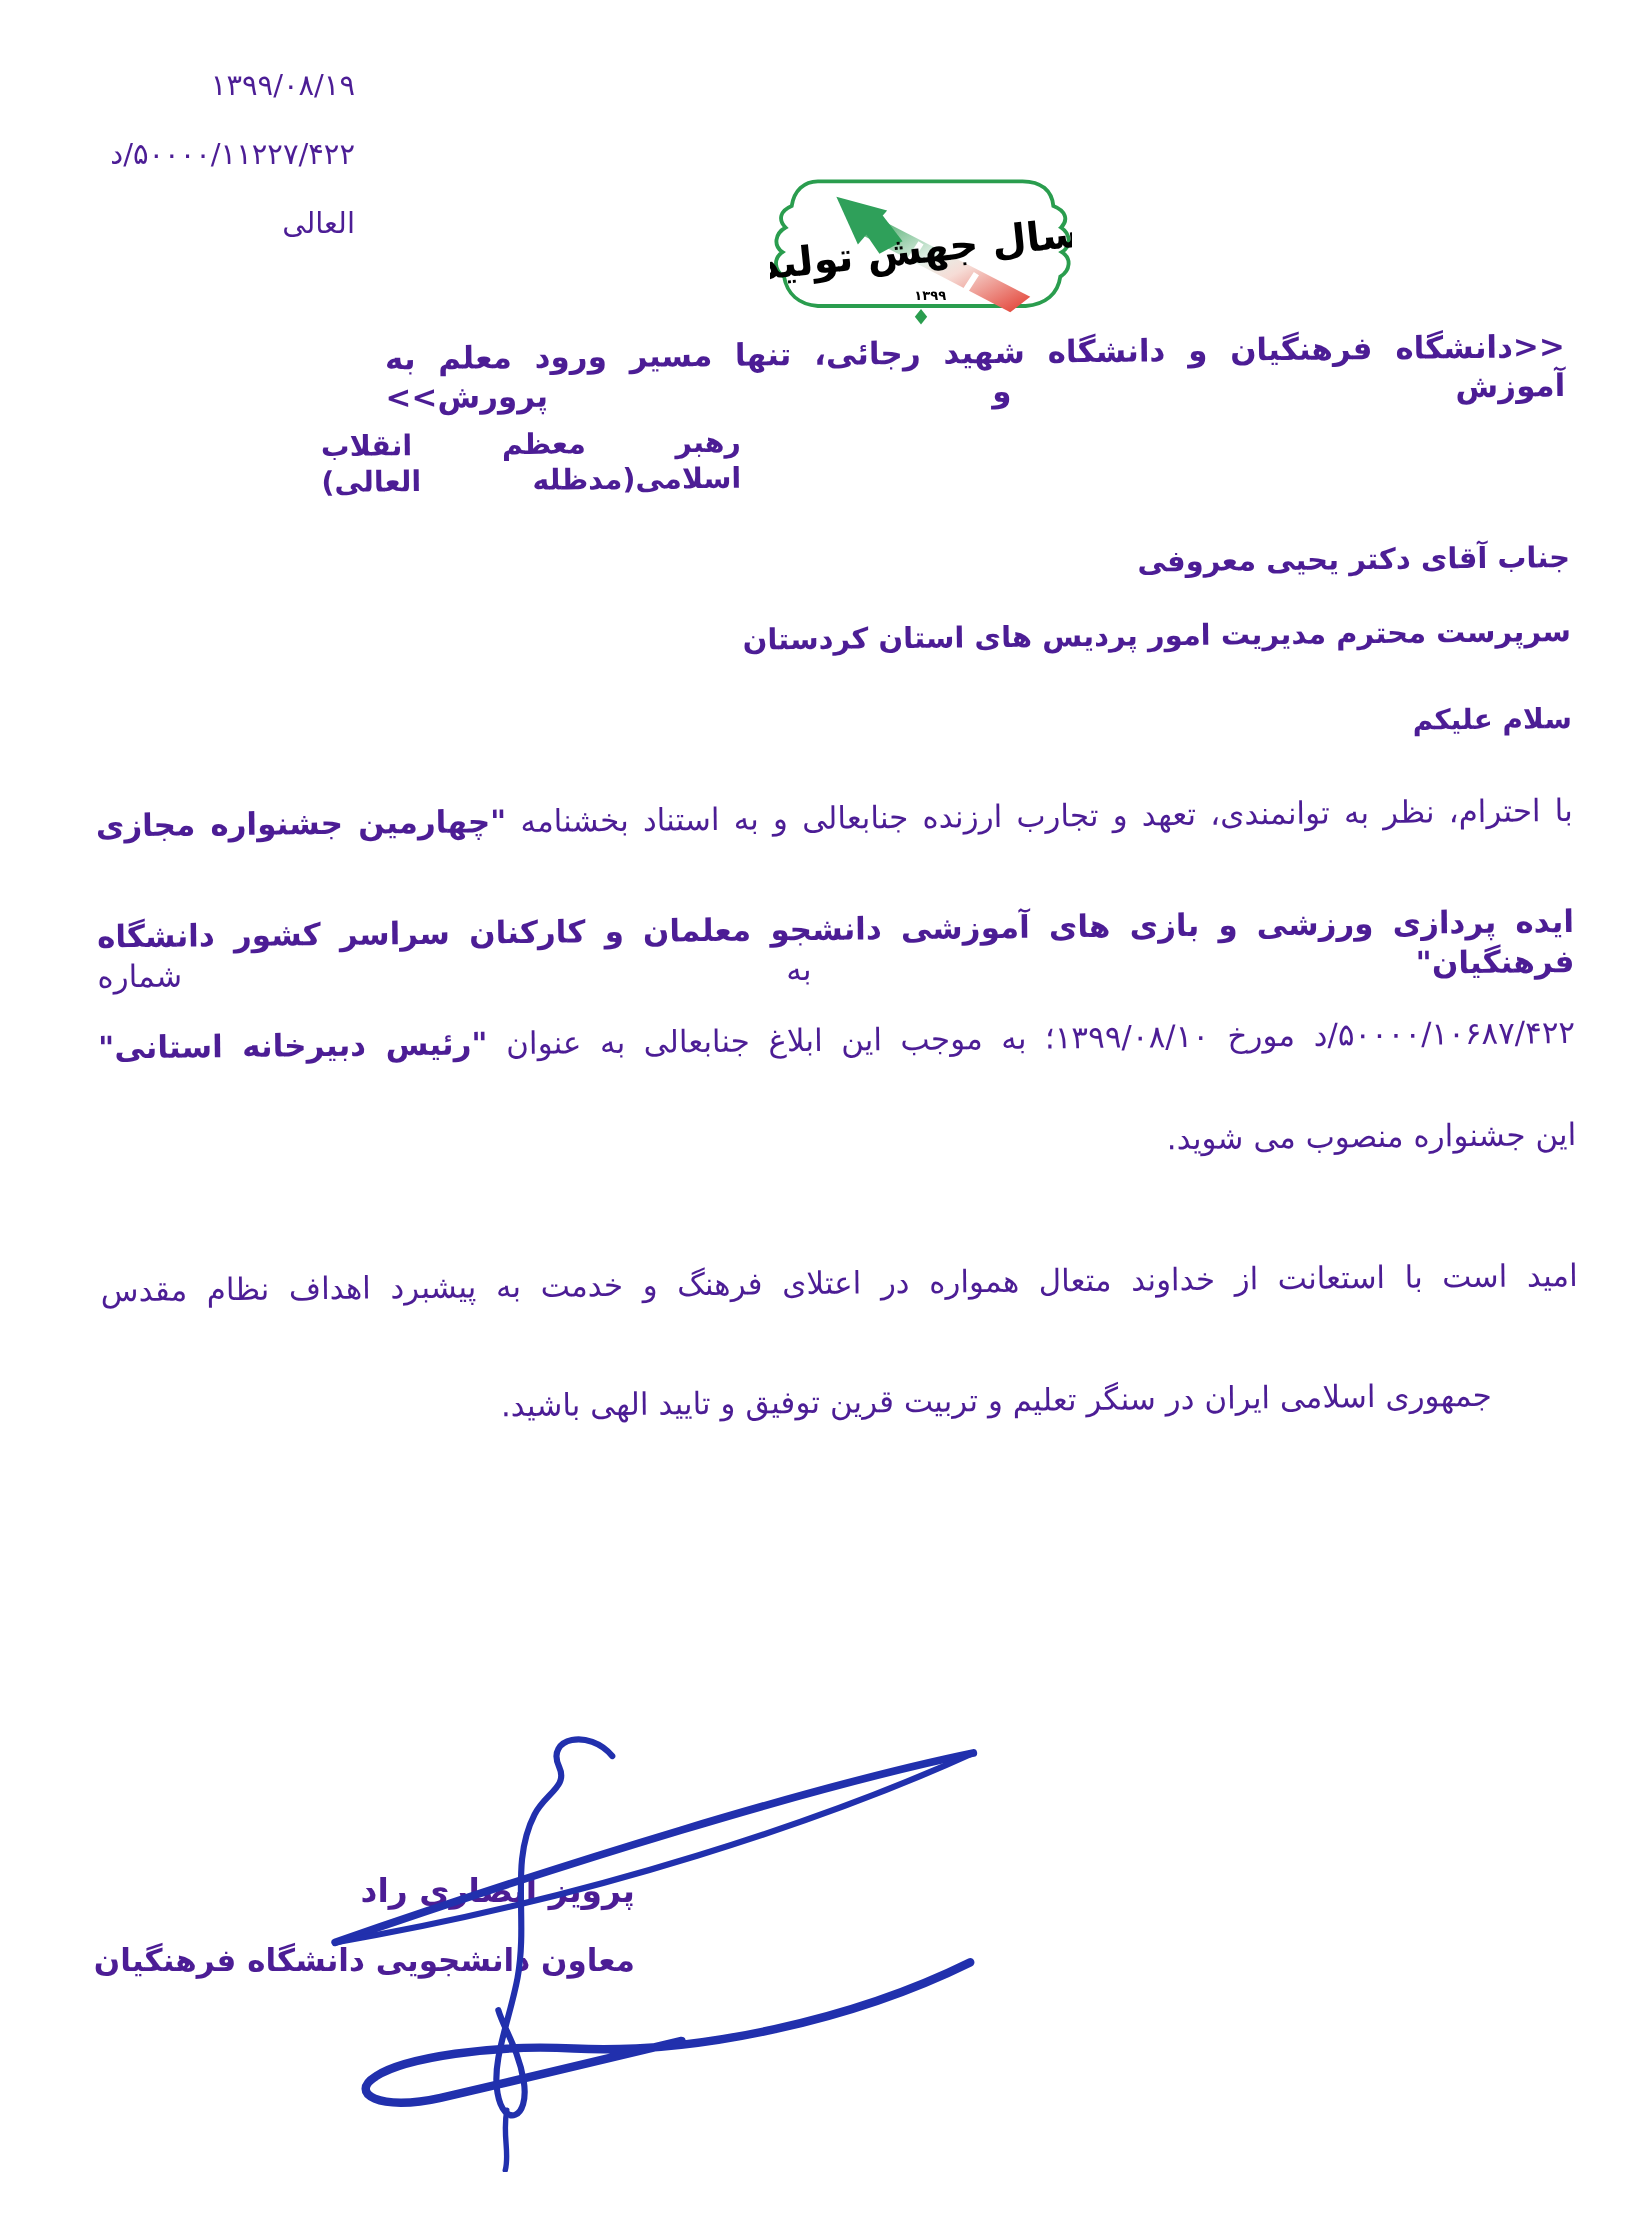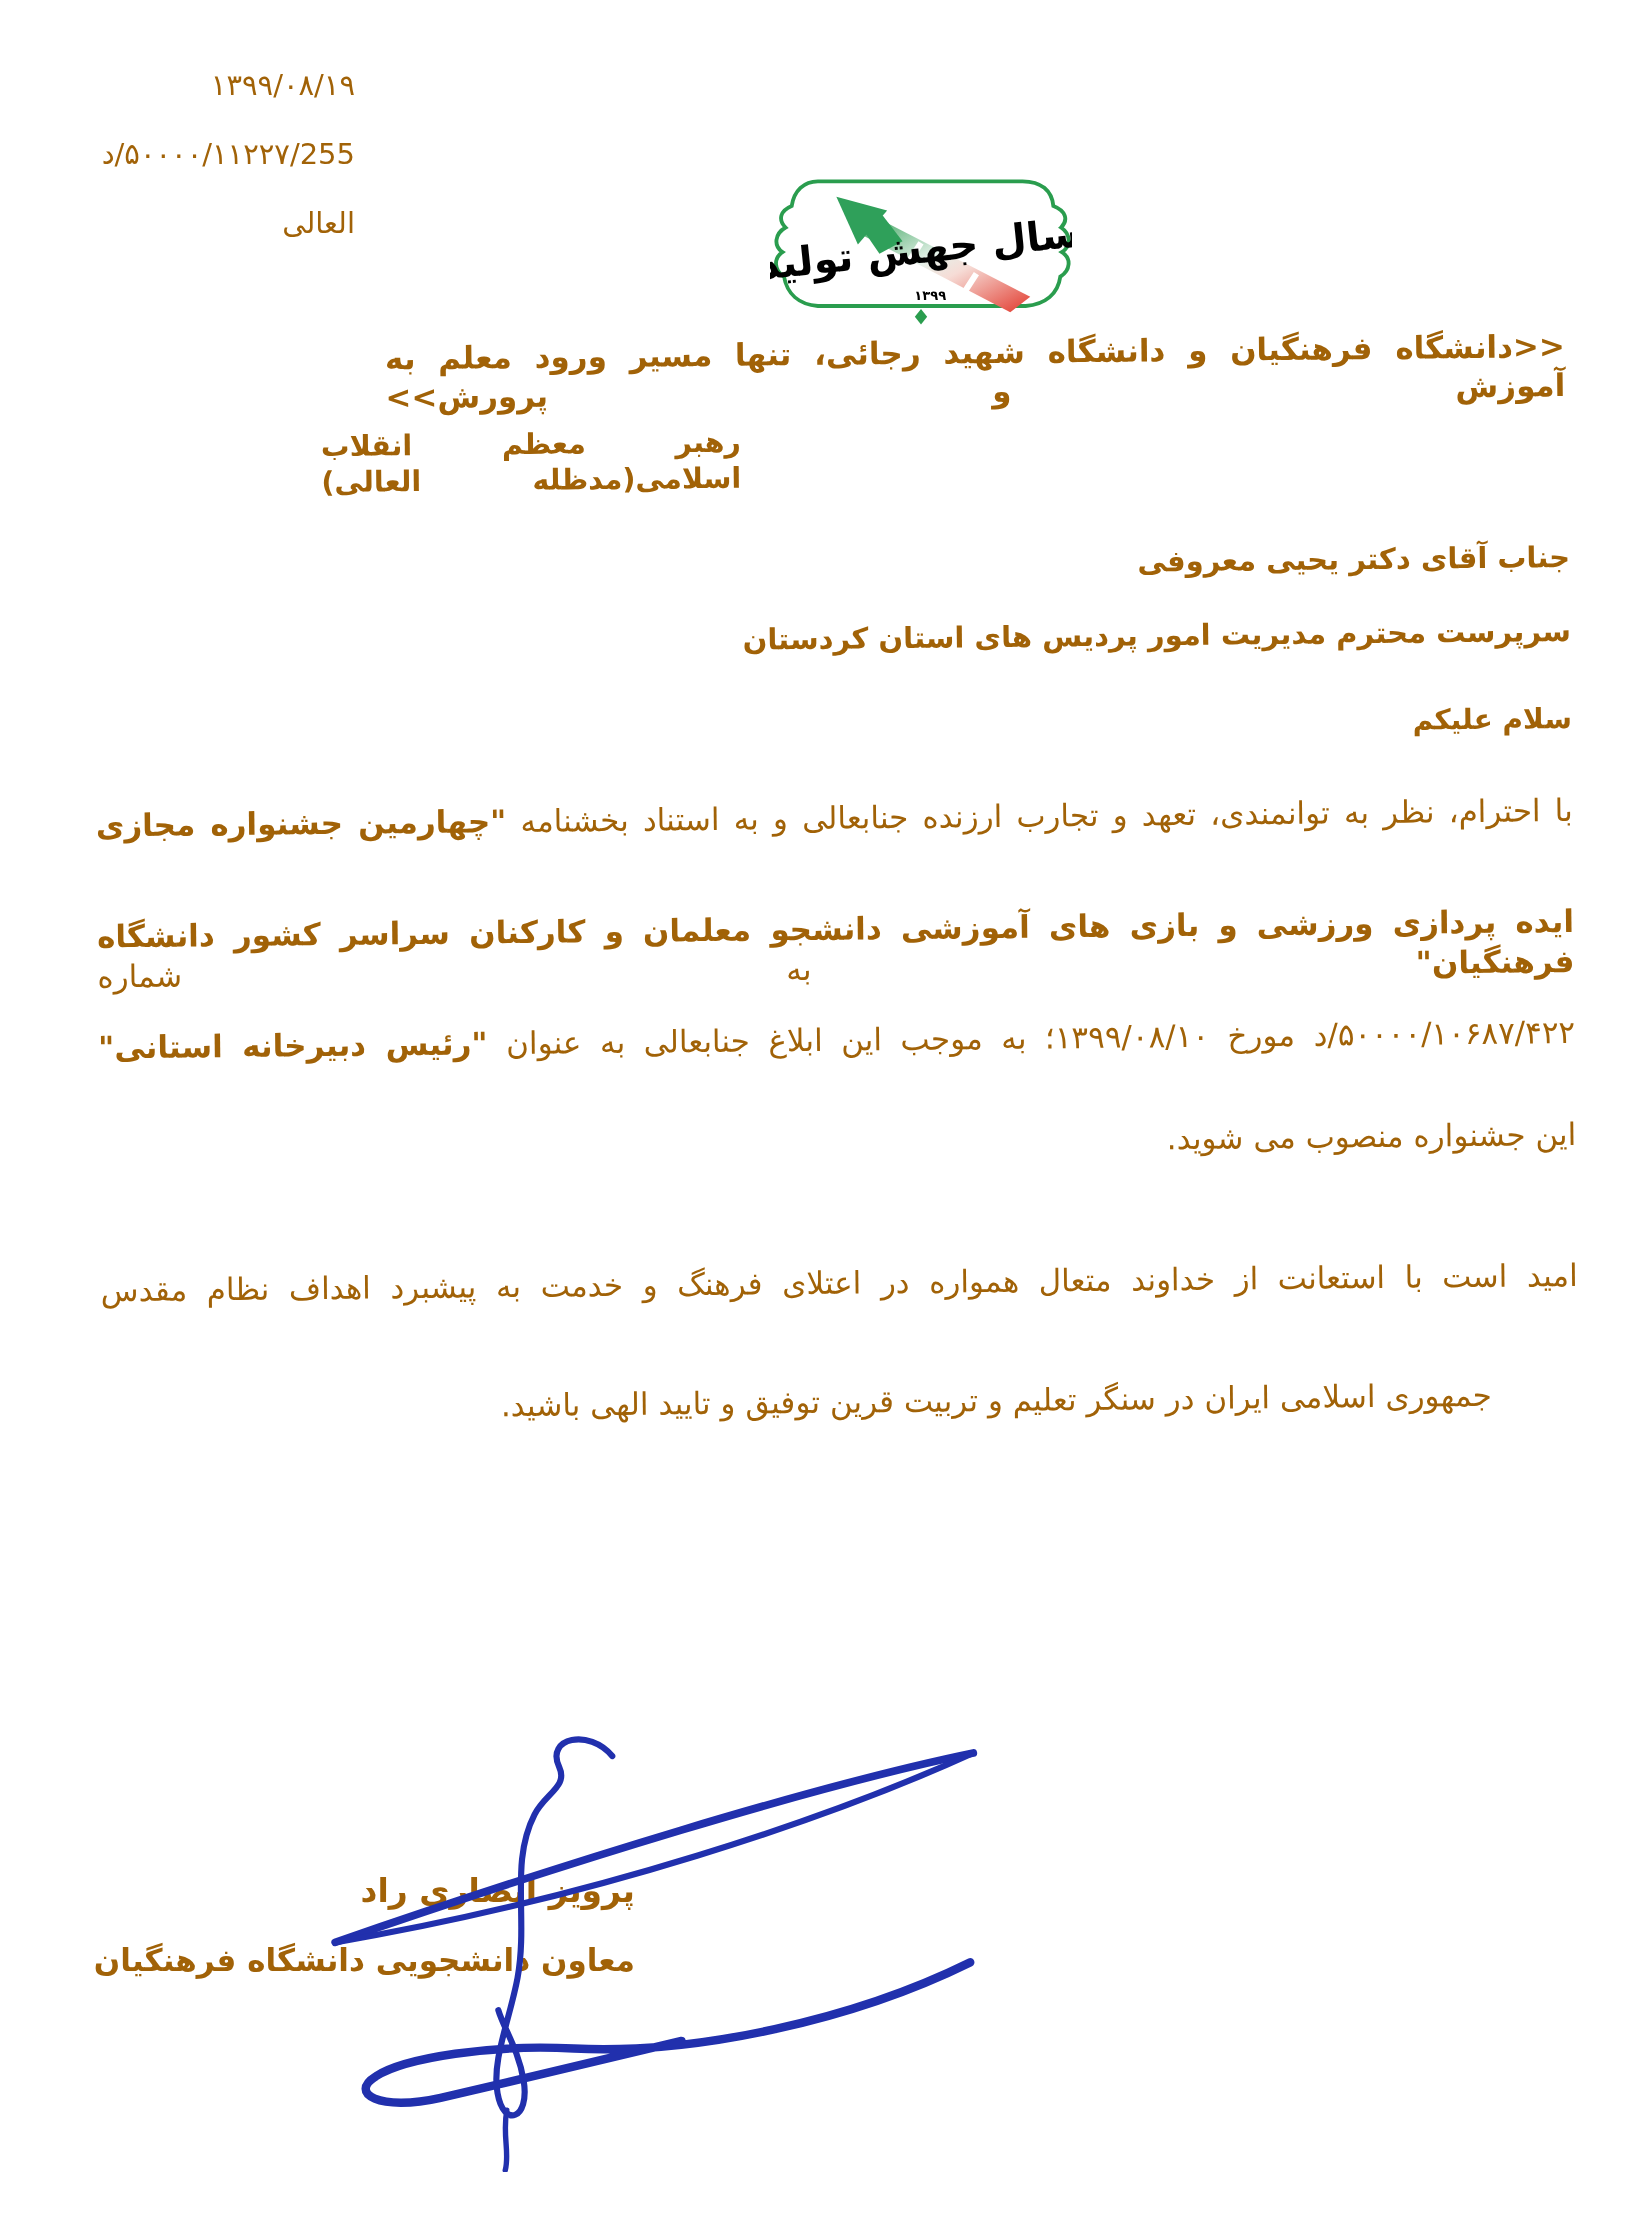--- a/index.html
+++ b/index.html
@@ -1,18 +1,18 @@
 <!DOCTYPE html>
 <html lang="fa" style="font-size:12.3px"><head>
 <meta charset="utf-8">
 <style>
   html,body{margin:0;padding:0;background:#9a9a9a;}
   .page{
     position:relative;width:1650px;height:2216px;background:#ffffff;
-    font-family:"DejaVu Sans",sans-serif;direction:rtl;color:#a16207;overflow:hidden;
+    font-family:"DejaVu Sans",sans-serif;direction:rtl;color:#4c1d95;overflow:hidden;
     margin:0 auto;
   }
   
   .meta{position:absolute;top:71px;right:1295px;width:331px;text-align:right;
         font-size:29px;line-height:29px;}
   .meta .mline{margin-bottom:40px;white-space:nowrap;}
   
   .logo{position:absolute;top:169px;right:578px;width:302px;height:177px;}
   .logo svg{display:block;width:100%;height:100%;}
   
@@ -37,21 +37,21 @@
   .sig-ink{position:absolute;top:1725px;left:262px;width:739px;height:447px;z-index:5;pointer-events:none;}
   .sig-ink svg{display:block;width:100%;height:100%;}
 </style>
 </head>
 <body>
 
 <div class="page">
 
   <div class="meta">
     <div class="mline">۱۳۹۹/۰۸/۱۹</div>
-    <div class="mline">۵۰۰۰۰/۱۱۲۲۷/255/د</div>
+    <div class="mline">۵۰۰۰۰/۱۱۲۲۷/۴۲۲/د</div>
     <div class="mline">العالی</div>
   </div>
 
   <div class="logo">
     <svg viewBox="0 0 392 230" xmlns="http://www.w3.org/2000/svg">
       <defs>
         <linearGradient id="bandGrad" x1="0" y1="0" x2="1" y2="1">
           <stop offset="0" stop-color="#2f9e53"></stop>
           <stop offset="0.42" stop-color="#e6f2ea"></stop>
           <stop offset="0.58" stop-color="#f6dcd6"></stop>

